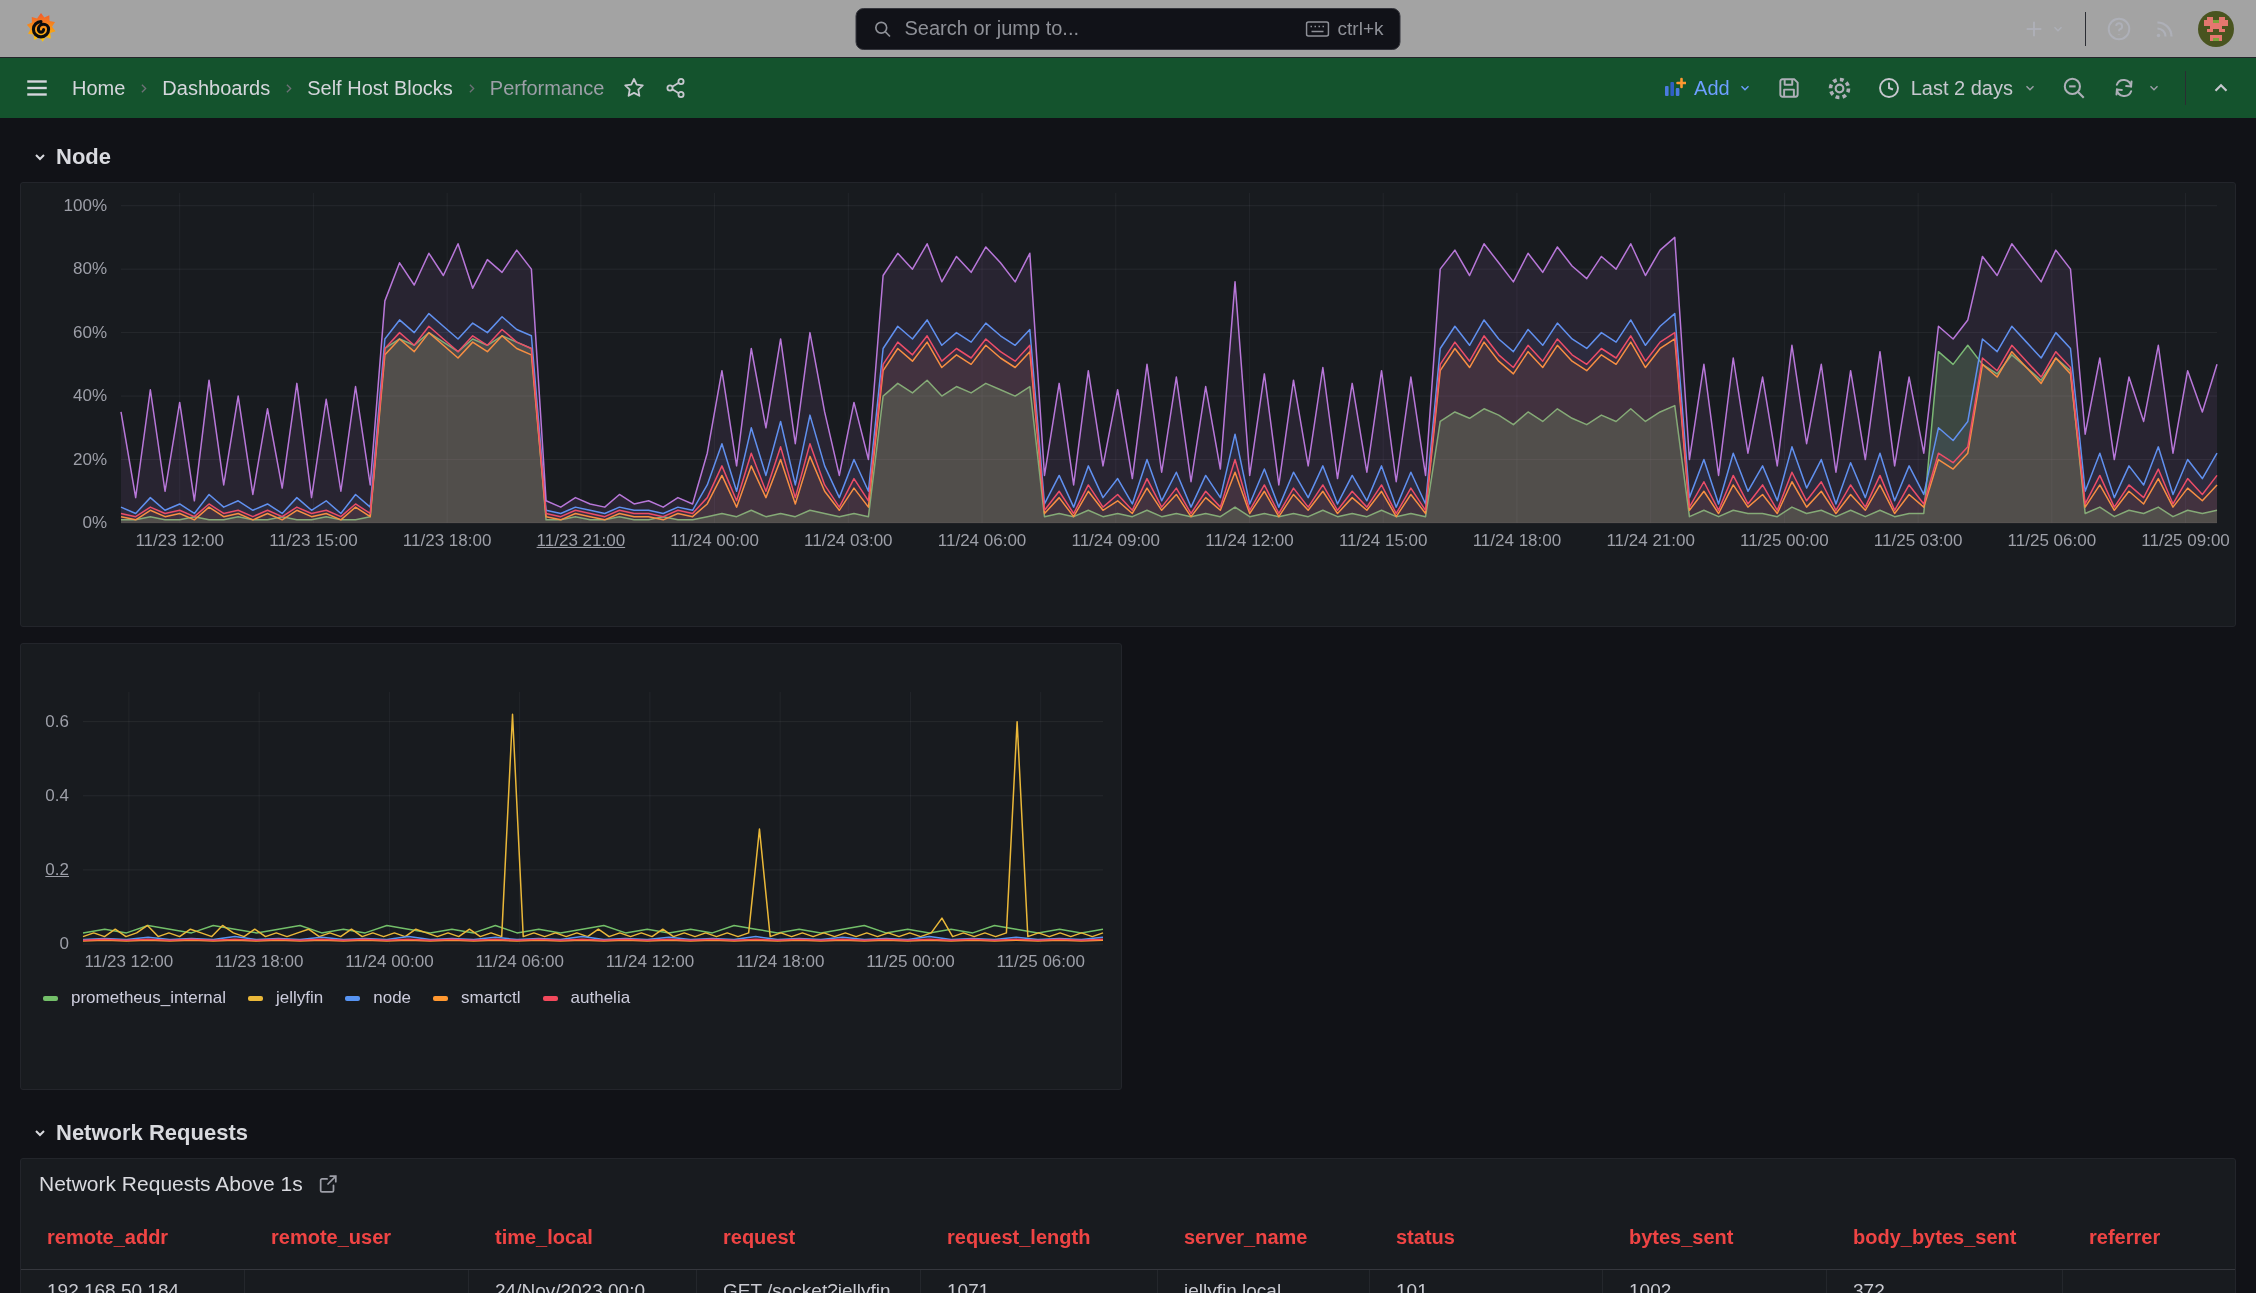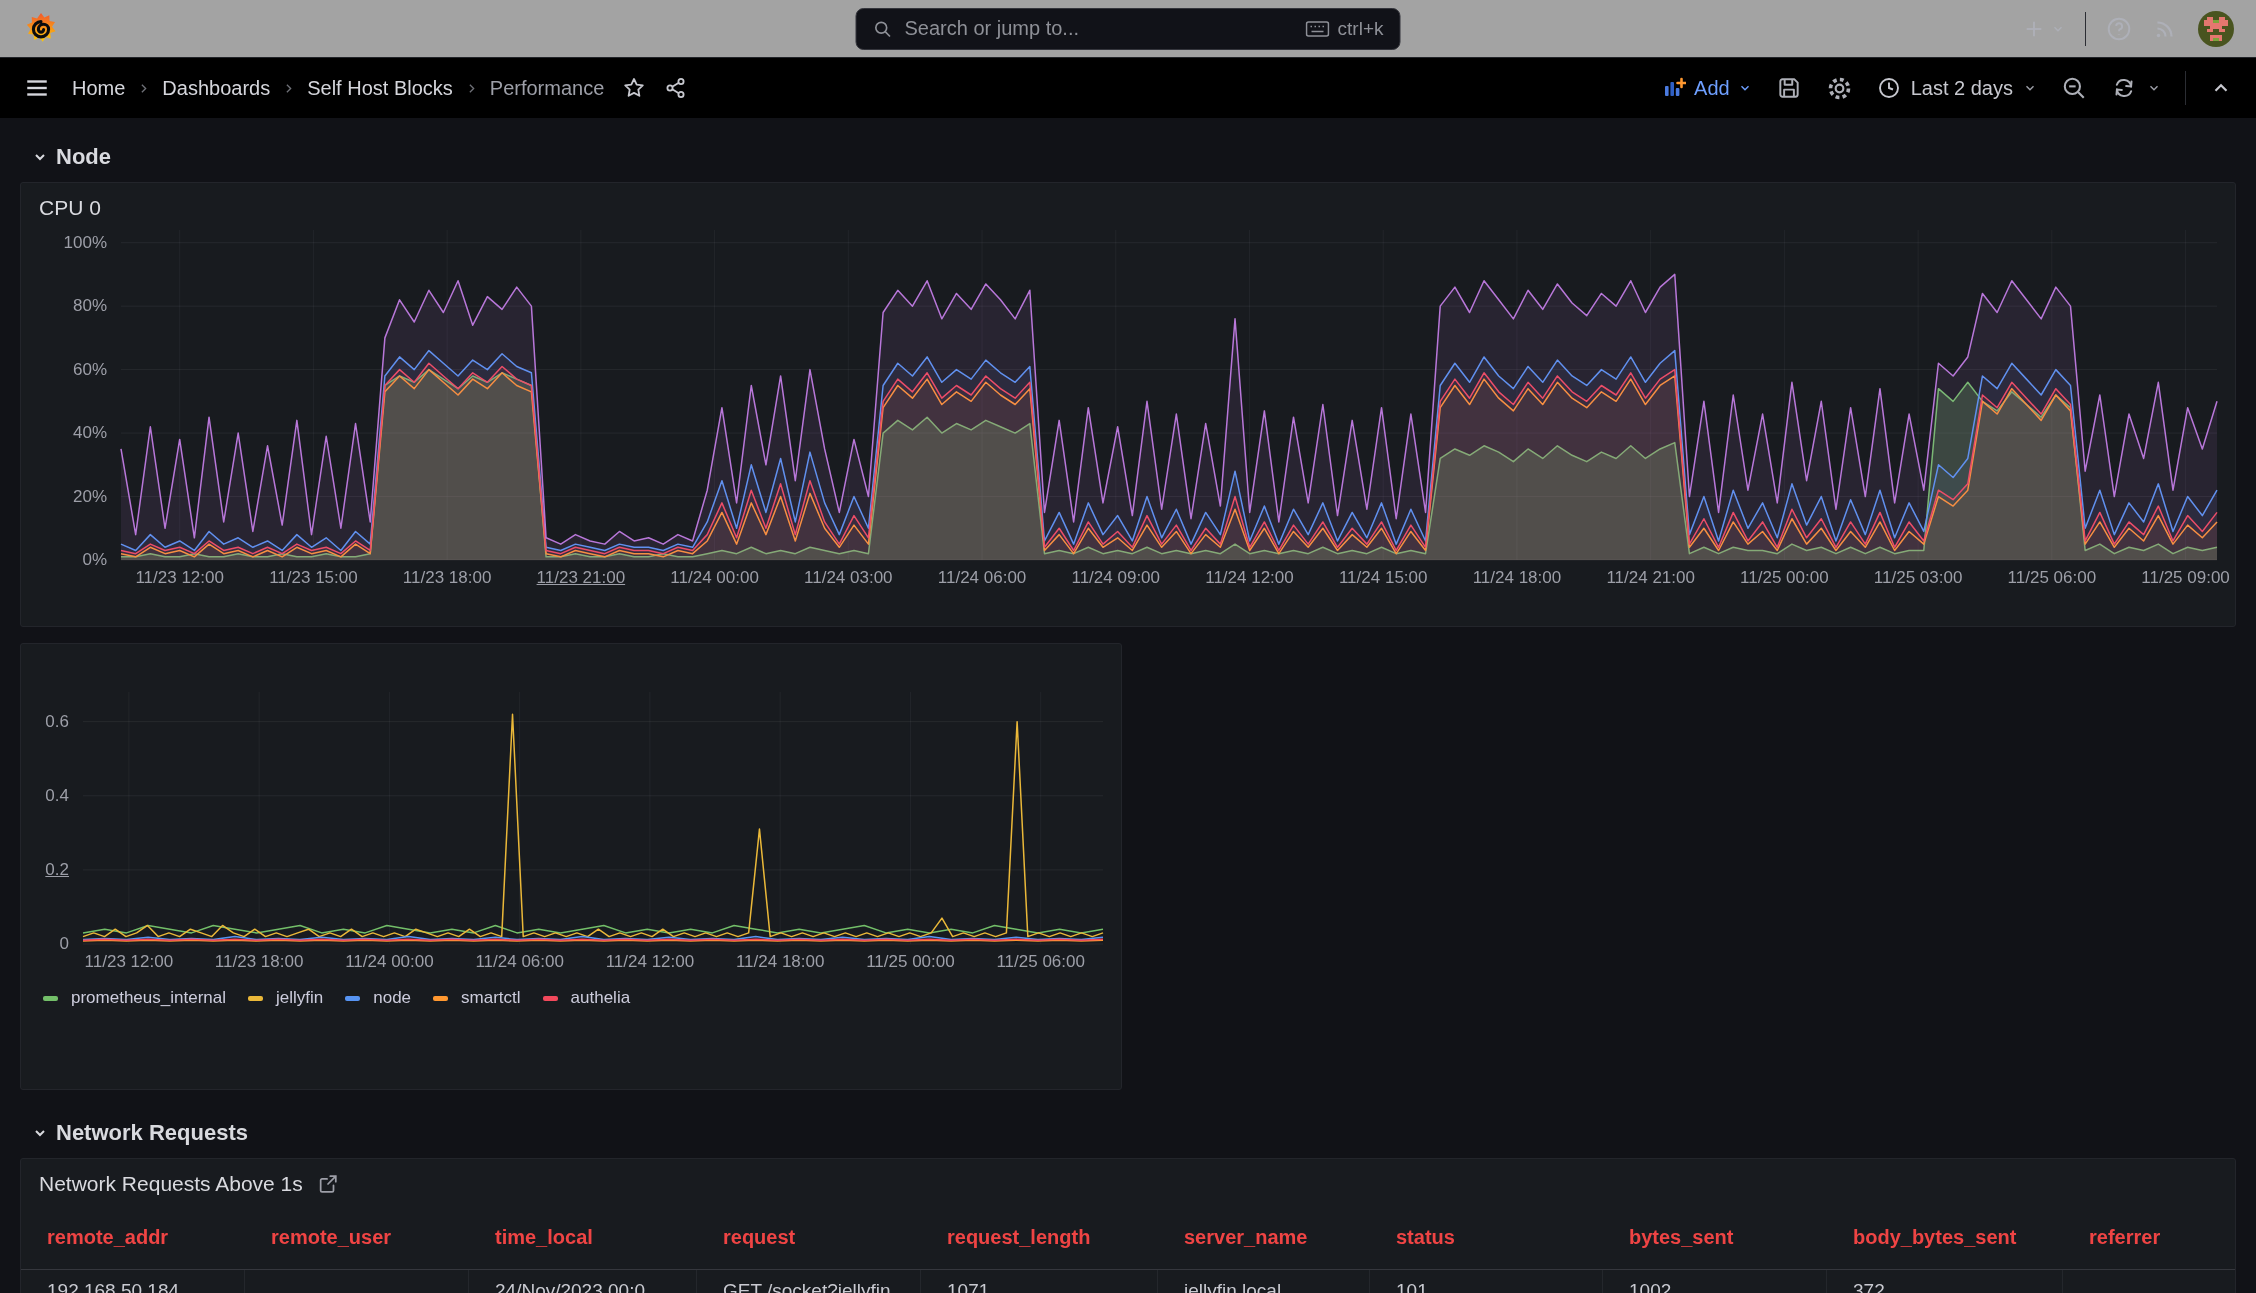--- a/index.html
+++ b/index.html
@@ -15,21 +15,21 @@
     width:545px; height:42px; background:#111218; border:1px solid #34353c; border-radius:8px;
     display:flex; align-items:center; padding:0 16px; gap:12px; cursor:text; }
   .searchbar .ph { color:#8e9097; font-size:20px; flex:1; }
   .searchbar .shortcut { display:flex; align-items:center; gap:8px; color:#8e9097; font-size:19px; }
   .topnav-right { margin-left:auto; display:flex; align-items:center; gap:20px; }
   .icon-btn { display:flex; align-items:center; justify-content:center; color:#aeb0b8; cursor:pointer; }
   .vdiv { width:1px; height:34px; background:#2b2d33; }
   .avatar { width:36px; height:36px; border-radius:50%; overflow:hidden; cursor:pointer; }
 
   
-  .toolbar { height:60px; display:flex; align-items:center; padding:0 24px; background:#000000; }
+  .toolbar { height:60px; display:flex; align-items:center; padding:0 24px; background:#14532d; }
   .crumbs { display:flex; align-items:center; gap:12px; margin-left:22px; font-size:20px; }
   .crumb { color:#d5d6dc; cursor:pointer; white-space:nowrap; }
   .crumb.current { color:#9d9fa8; cursor:default; }
   .crumb-sep { color:#6f7178; display:flex; }
   .toolbar-icons { display:flex; align-items:center; gap:18px; margin-left:18px; }
   .toolbar-right { margin-left:auto; display:flex; align-items:center; gap:24px; }
   .add-btn { display:flex; align-items:center; gap:8px; color:#6e9fff; font-size:20px; cursor:pointer; }
   .time-btn { display:flex; align-items:center; gap:10px; color:#c7c8cf; font-size:20px; cursor:pointer; }
   .caret { color:#9d9fa8; display:flex; }
 
@@ -274,23 +274,20 @@
 <main>
 
   <div class="section-header">
     <svg class="icon" width="16" height="16" viewBox="0 0 24 24" fill="none" stroke="#d9dadf" stroke-width="3">
         <polyline points="6,9 12,15 18,9"></polyline>
       </svg>
     <span>Node</span>
   </div>
 
   <section class="panel" id="panel-cpu0">
-    <div class="panel-title">
-      <span>CPU 0</span>
-    </div>
     <div class="chart">
       <div class="plot-row">
         <div class="y-axis">
             <div class="ytick" style="top: 100%;">0%</div>
             <div class="ytick" style="top: 80.7692%;">20%</div>
             <div class="ytick" style="top: 61.5385%;">40%</div>
             <div class="ytick" style="top: 42.3077%;">60%</div>
             <div class="ytick" style="top: 23.0769%;">80%</div>
             <div class="ytick" style="top: 3.84615%;">100%</div>
           </div>

